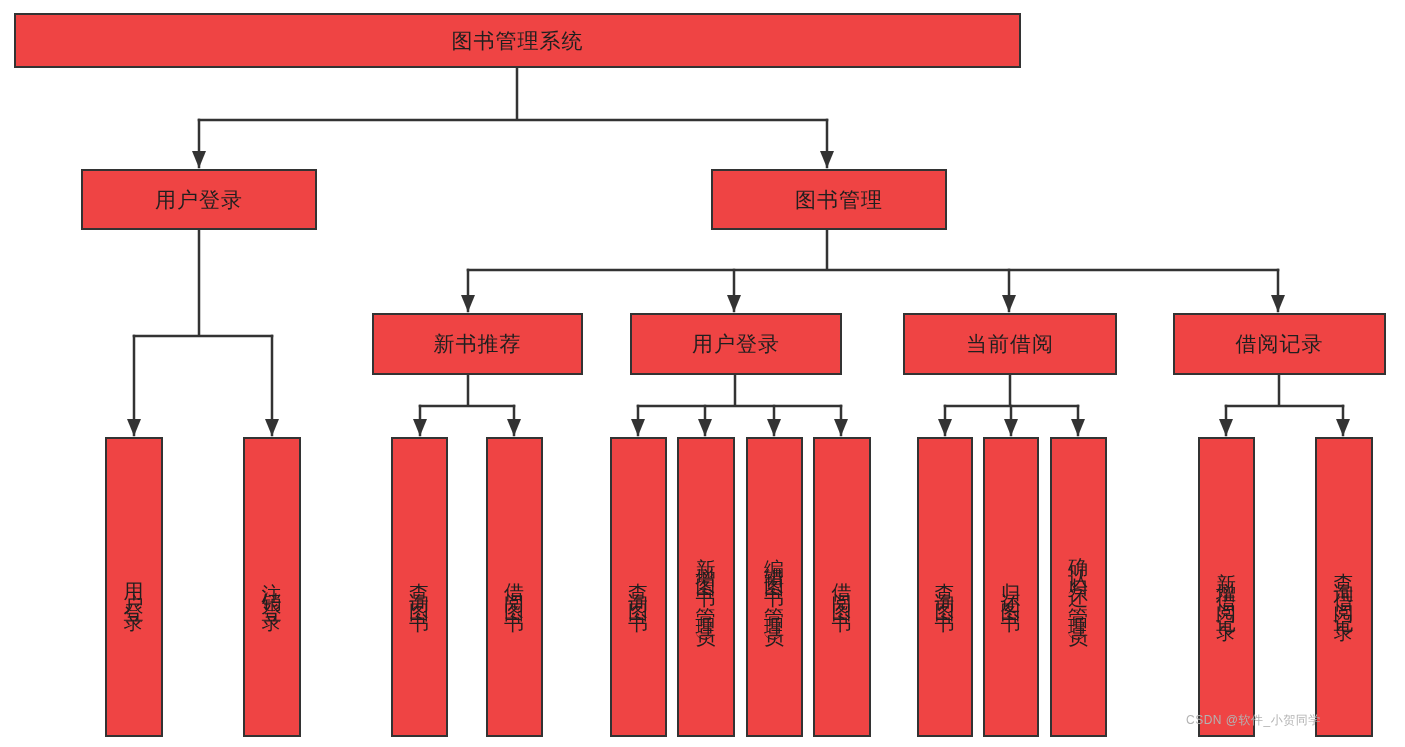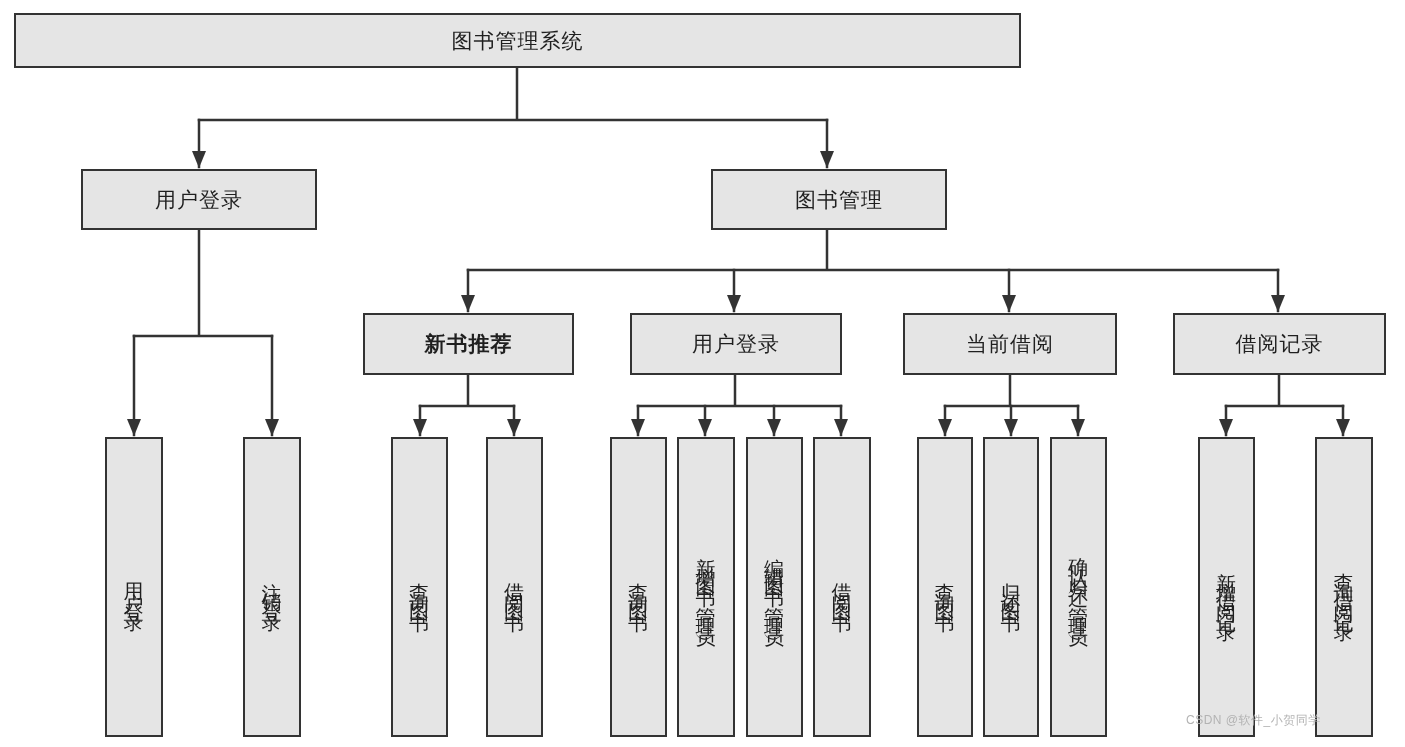--- a/index.html
+++ b/index.html
@@ -17,21 +17,21 @@
   }
   #connectors {
     position: absolute;
     left: 0; top: 0;
     width: 1405px;
     height: 747px;
   }
   .node {
     position: absolute;
     box-sizing: border-box;
-    background: #e5e5e5;
+    background: #ef4444;
     border: 2.5px solid #333333;
     display: flex;
     align-items: center;
     justify-content: center;
     color: #1f1f1f;
   }
   .hnode {
     font-size: 21px;
     letter-spacing: 1px;
     white-space: nowrap;
@@ -106,21 +106,21 @@
     <span>图书管理系统</span>
   </div>
 
   <div class="node hnode" style="left:81px; top:169px; width:236px; height:61px;">
     <span>用户登录</span>
   </div>
   <div class="node hnode" style="left:711px; top:169px; width:236px; height:61px;padding-left:20px;">
     <span>图书管理</span>
   </div>
 
-  <div class="node hnode" style="left:363px; top:313px; width:211px; height:62px;font-weight:bold;">
+  <div class="node hnode" style="left:372px; top:313px; width:211px; height:62px;">
     <span>新书推荐</span>
   </div>
   <div class="node hnode" style="left:630px; top:313px; width:212px; height:62px;">
     <span>用户登录</span>
   </div>
   <div class="node hnode" style="left:903px; top:313px; width:214px; height:62px;">
     <span>当前借阅</span>
   </div>
   <div class="node hnode" style="left:1173px; top:313px; width:213px; height:62px;">
     <span>借阅记录</span>

